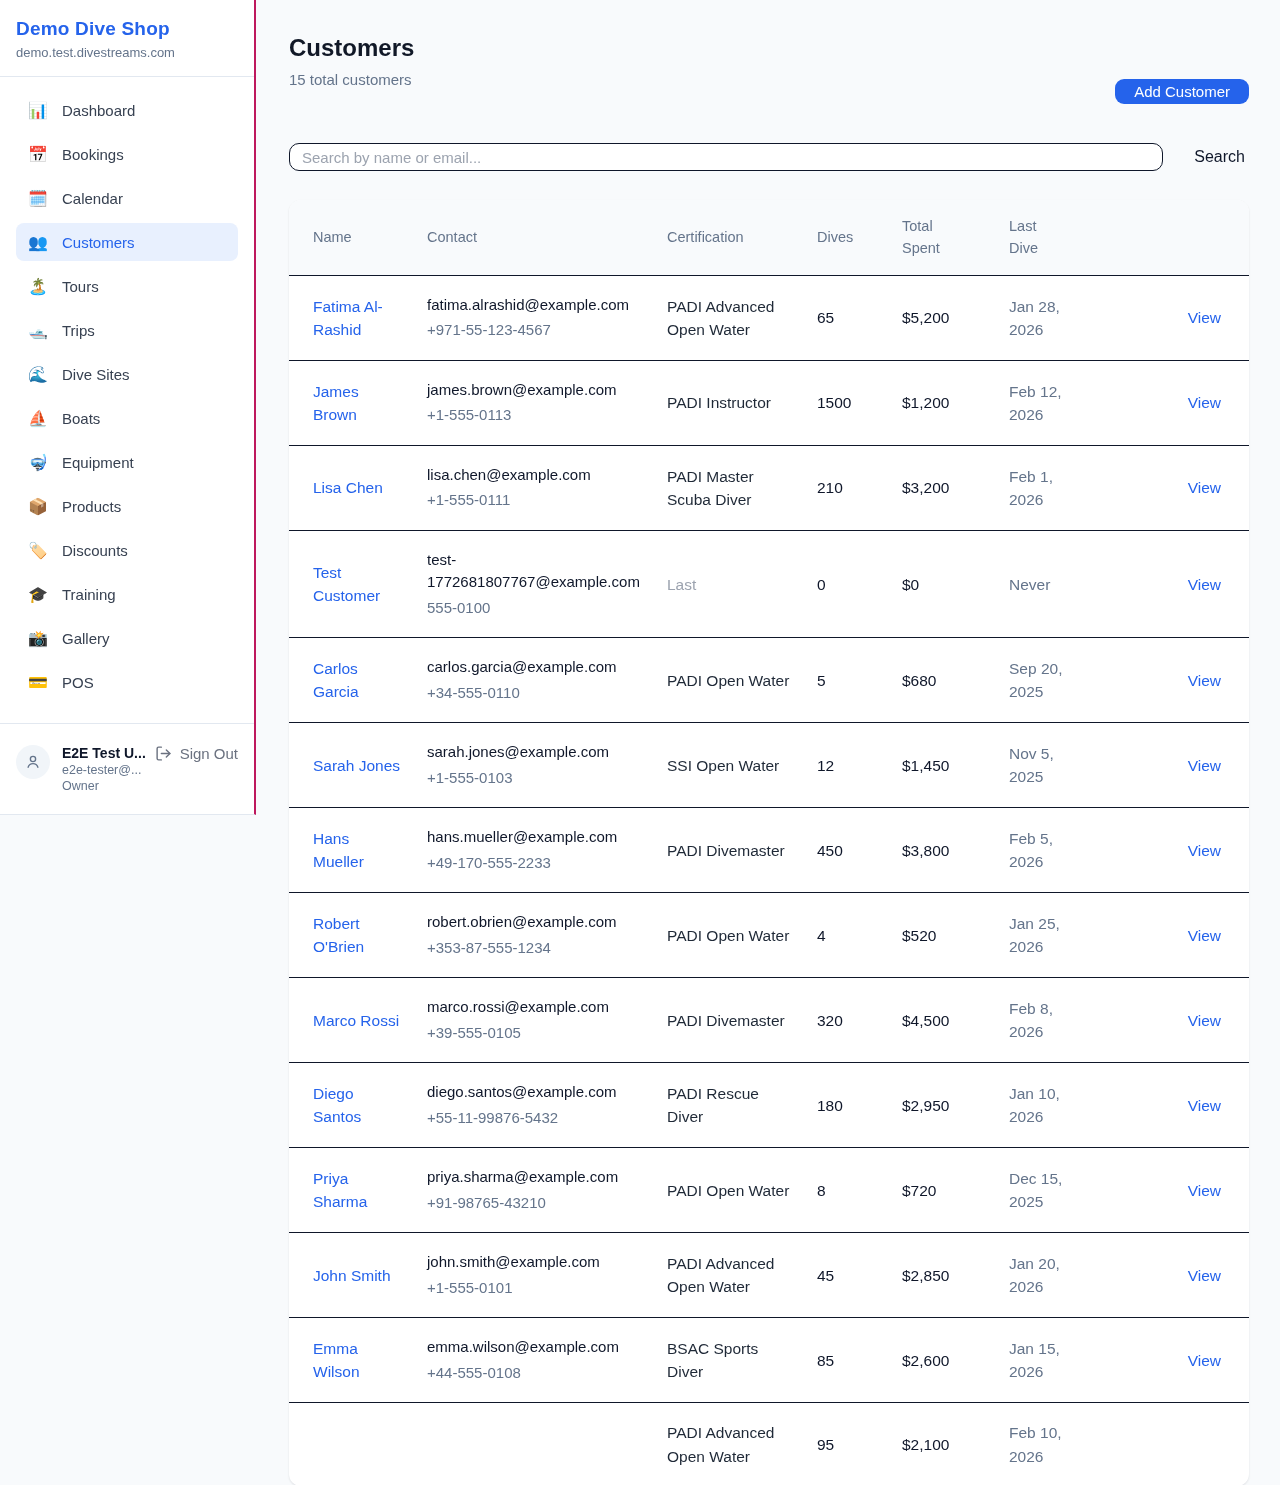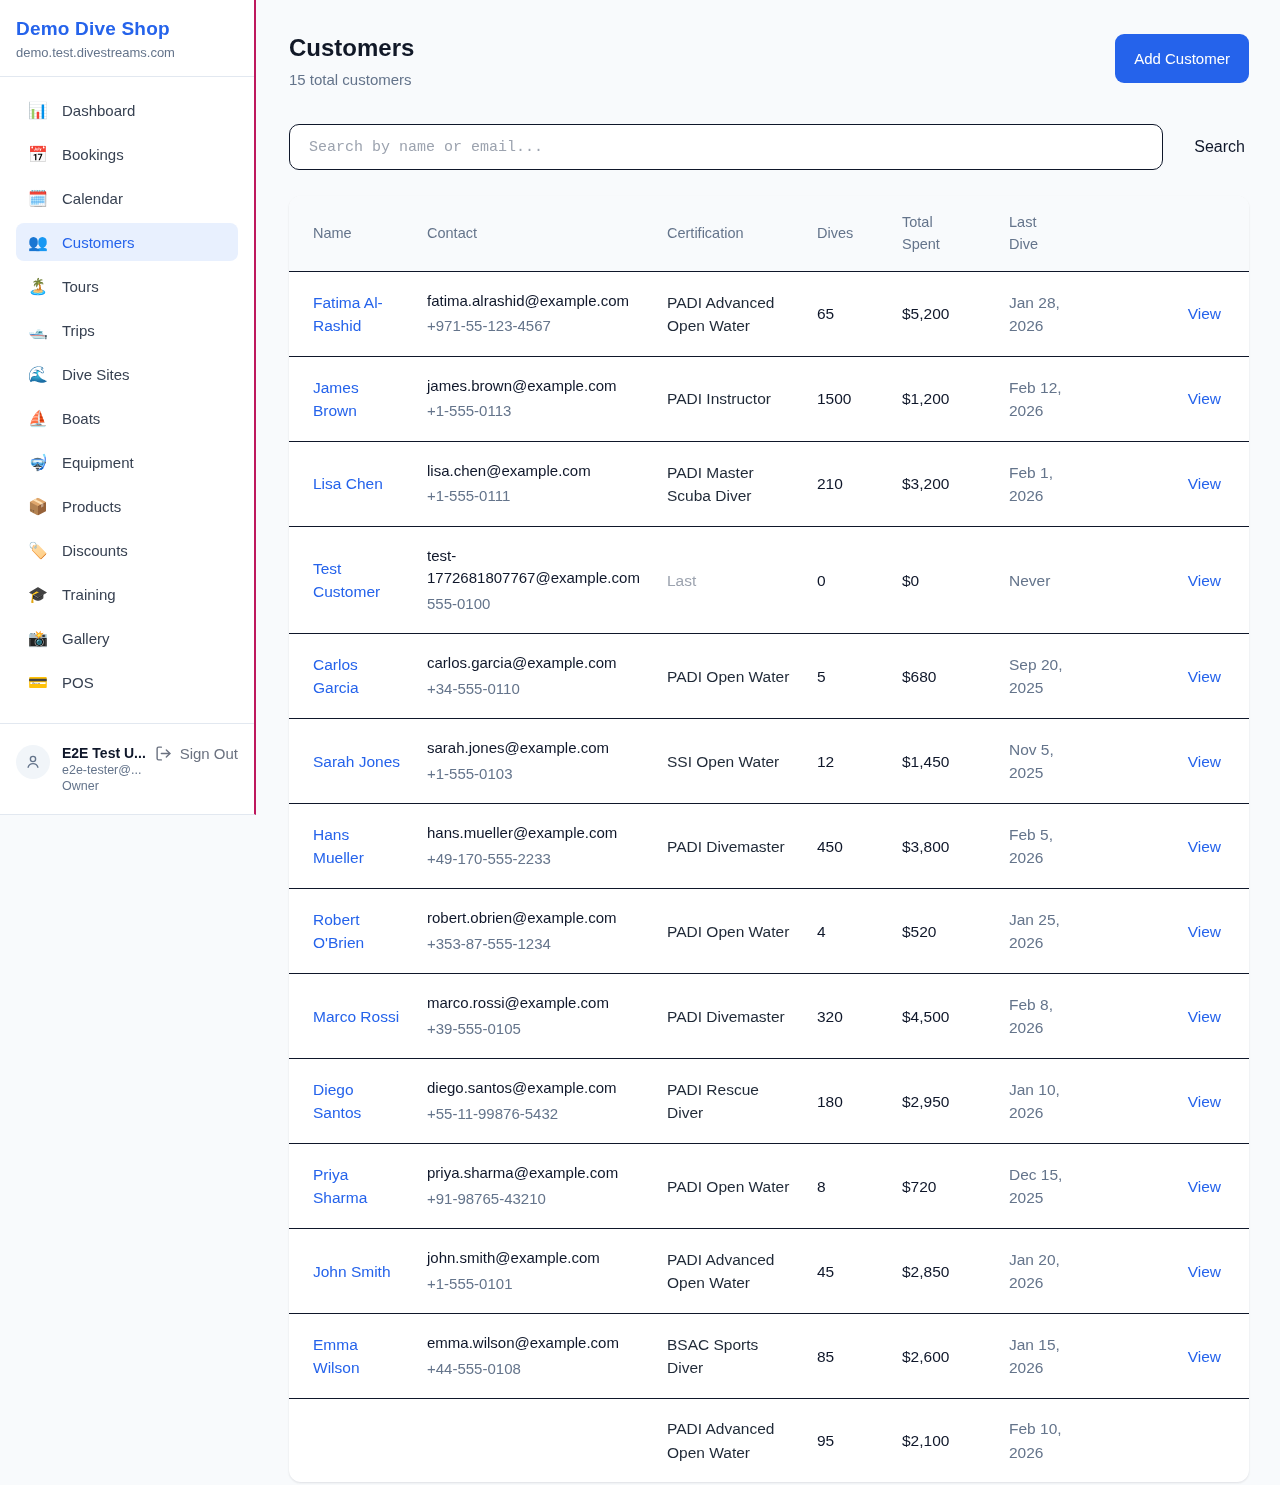--- a/index.html
+++ b/index.html
@@ -42,26 +42,26 @@
     font-size:15px; cursor:pointer; white-space:nowrap; flex:0 0 auto;
   }
   
   main { flex:1 1 auto; padding:34px 31px 33px 33px; }
   .page-head { display:flex; justify-content:space-between; align-items:flex-start; }
   h1.page-title { font-size:24px; font-weight:bold; color:#111827; }
   .page-sub { font-size:15px; color:#64748b; margin-top:9px; }
   .btn-primary {
     background:#2563eb; color:#ffffff; border:none; border-radius:9px;
     font-family:inherit; font-size:15px; font-weight:500;
-    padding:16px 19px; cursor:pointer;
+    padding:4px 19px; cursor:pointer;margin-top:45px;
   }
   .search-row { display:flex; align-items:center; margin-top:36px; }
   .search-input {
-    flex:1 1 auto; height:46px; border:1px solid #0f172a; border-radius:10px;
-    padding:0 19px; font-family:Liberation Mono, monospace; font-size:15px; color:#0f172a; background:#fff;
+    flex:1 1 auto; height:28px; border:1px solid #0f172a; border-radius:10px;
+    padding:0 12px; font-family:Liberation Sans, sans-serif; font-size:15px; color:#0f172a; background:#fff;
     outline:none;
   }
   .search-input::placeholder { color:#9ca3af; }
   .search-btn {
     background:none; border:none; font-family:inherit; font-size:16px;
     color:#0f172a; font-weight:500; margin-left:27px; cursor:pointer; padding:8px 4px;
   }
   
   .card {
     margin-top:26px; background:#ffffff; border-radius:12px; overflow:hidden;

